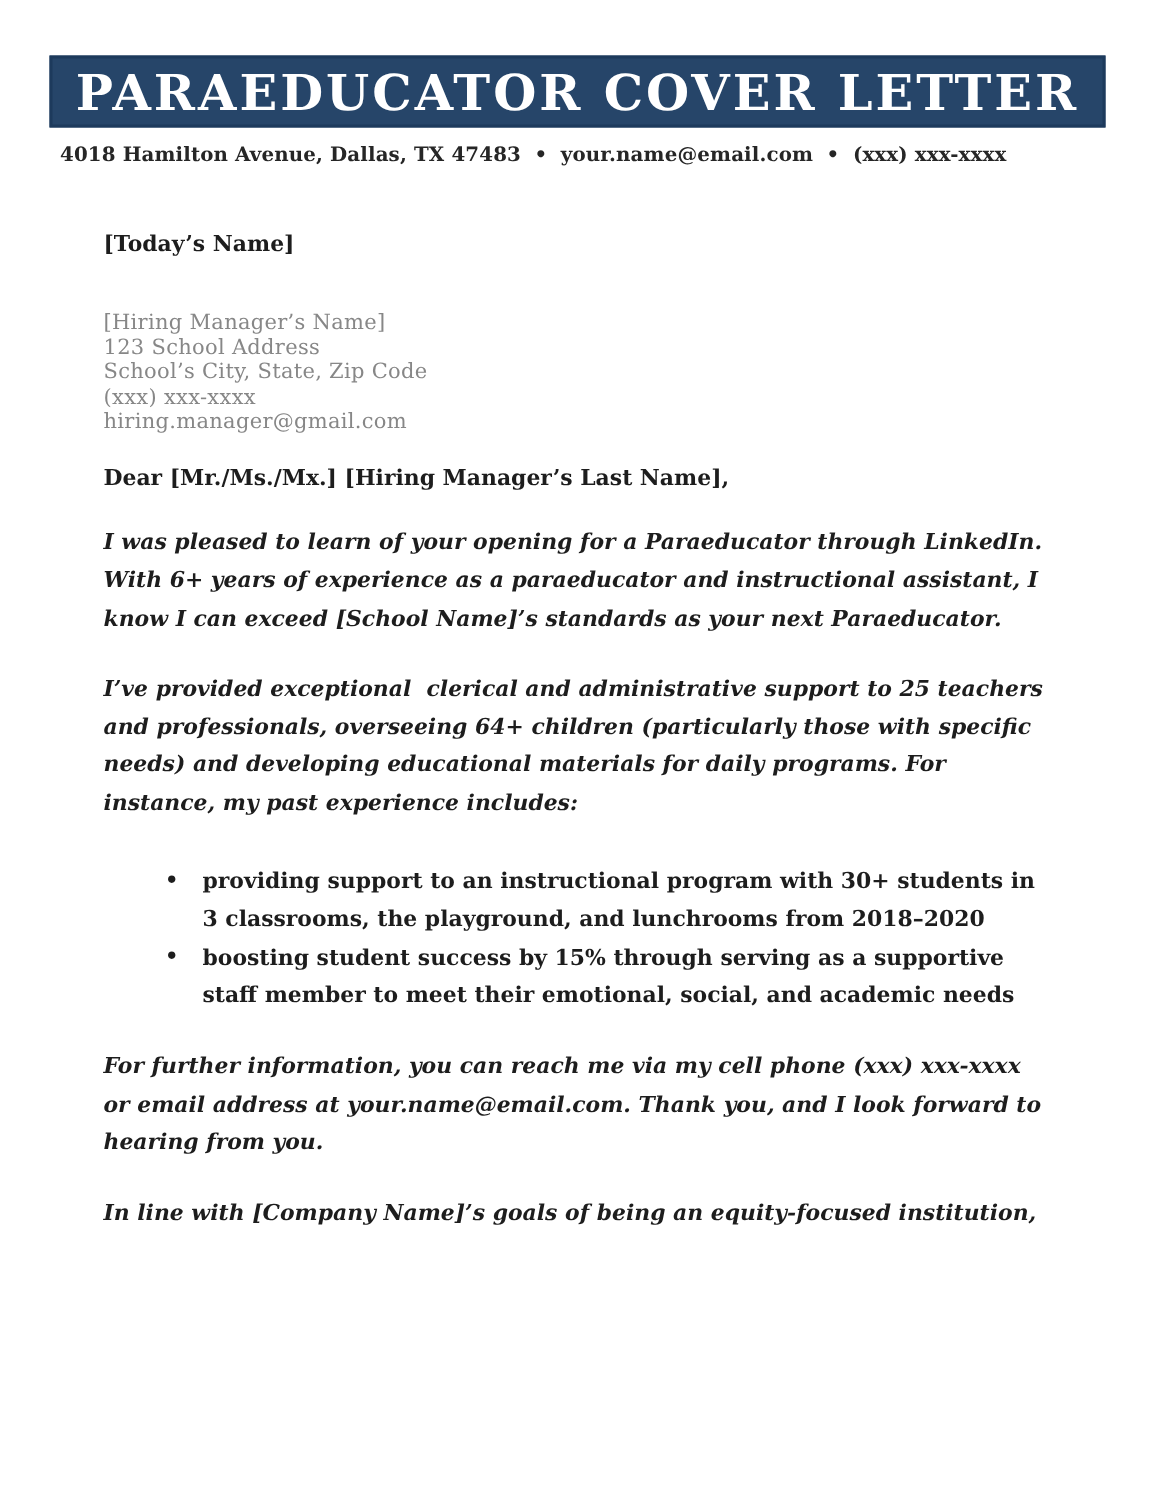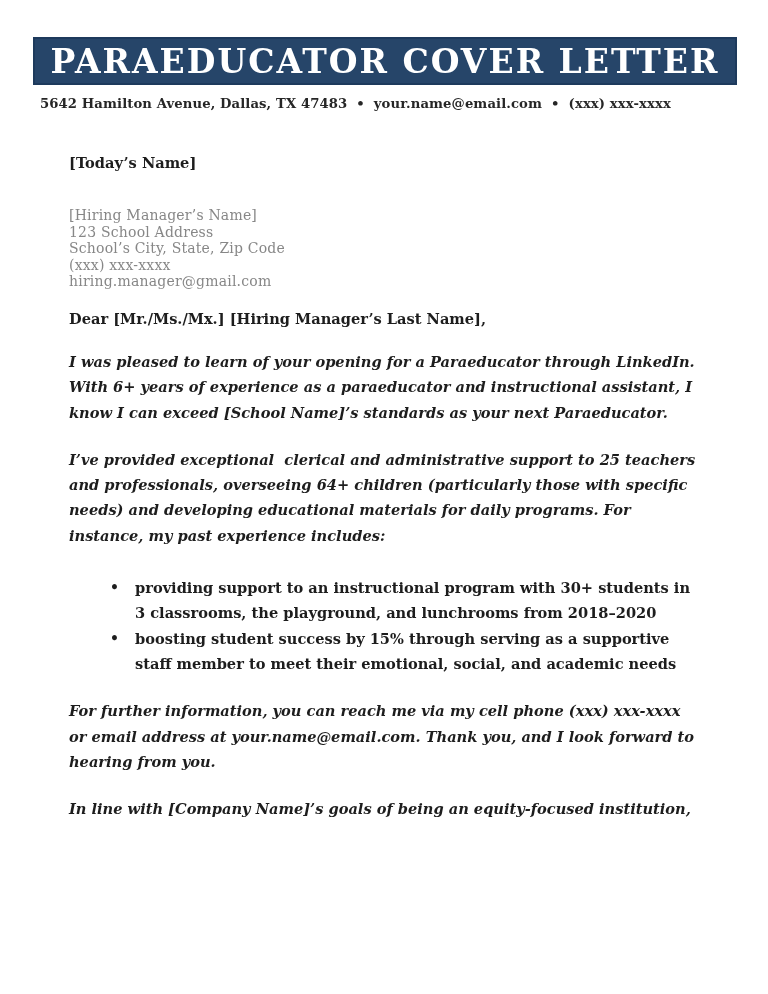--- a/index.html
+++ b/index.html
@@ -101,21 +101,21 @@
 </head>
 <body>
 
 <div class="page">
 
   <div class="banner" style="background: rgb(38, 69, 105); border-color: rgb(29, 58, 92);">
     <h1 style="color: rgb(255, 255, 255);">PARAEDUCATOR COVER LETTER</h1>
   </div>
 
   <div class="contact-line">
-    <span>5642 Hamilton Avenue, Dallas, TX 47483</span><span class="sep">•</span><span>your.name@email.com</span><span class="sep">•</span><span>(xxx) xxx-xxxx</span>
+    <span>4018 Hamilton Avenue, Dallas, TX 47483</span><span class="sep">•</span><span>your.name@email.com</span><span class="sep">•</span><span>(xxx) xxx-xxxx</span>
   </div>
 
   <div class="letter-body" style="color: rgb(29, 29, 29);">
 
     <p class="date-line">[Today’s Name]</p>
 
     <div class="recipient" style="color: rgb(135, 135, 135);">
       <div>[Hiring Manager’s Name]</div>
       <div>123 School Address</div>
       <div>School’s City, State, Zip Code</div>

